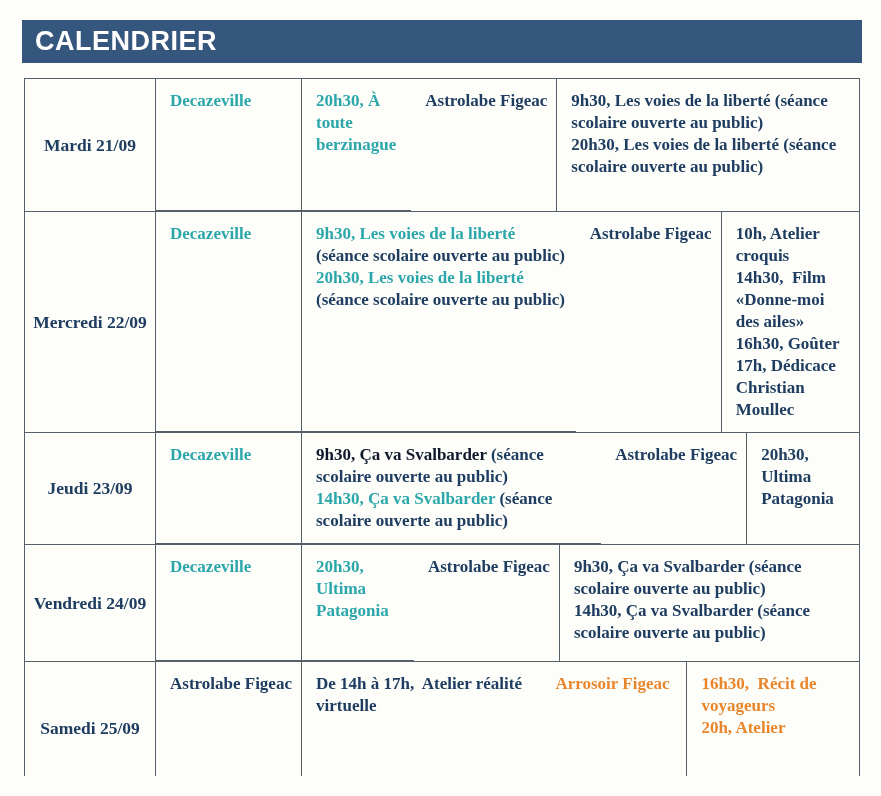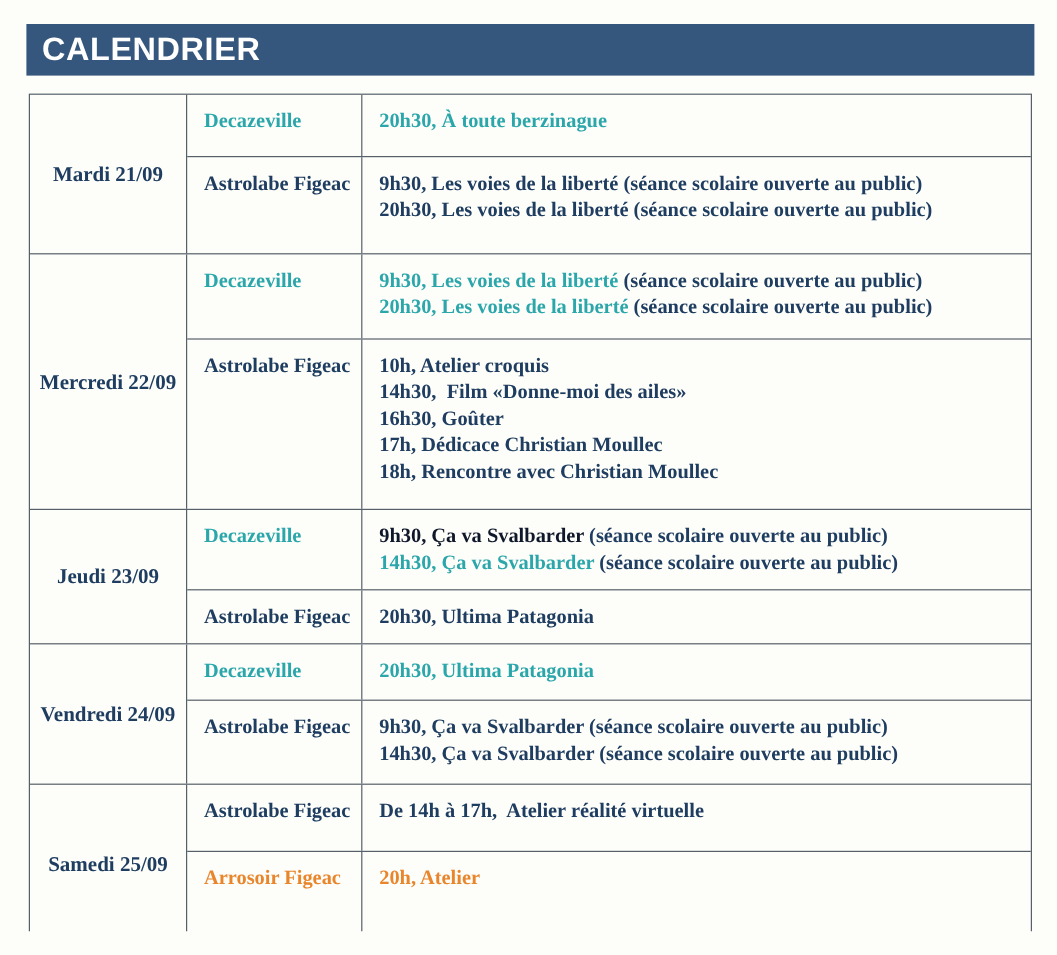--- a/index.html
+++ b/index.html
@@ -41,21 +41,21 @@
   .day-row:nth-child(5){min-height:132px;}
 
   .day-cell{
     width:131px;flex:0 0 131px;
     border-right:1px solid #566069;
     display:flex;align-items:center;justify-content:center;
     text-align:center;
     font-size:17.5px;
     padding:4px;box-sizing:border-box;
   }
-  .slots{flex:1;display:flex;flex-direction:column;}
+  .slots{flex:1;display:flex;flex-direction:row;}
   .slot-row{display:flex;border-bottom:1px solid #566069;}
   .slot-row:last-child{border-bottom:none;}
   .venue-cell{
     width:145px;flex:0 0 145px;
     padding:11px 6px 11px 14px;
     box-sizing:border-box;
     line-height:22px;
   }
   .events-cell{
     flex:1;
@@ -101,21 +101,20 @@
               <div class="event-line"><span style="color: rgb(43, 167, 171);">20h30, Les voies de la liberté </span><span style="color: rgb(30, 61, 96);">(séance scolaire ouverte au public)</span></div>
             </div>
           </div>
           <div class="slot-row" style="flex-grow: 5;">
             <div class="venue-cell" style="color: rgb(30, 61, 96);">Astrolabe Figeac</div>
             <div class="events-cell">
               <div class="event-line"><span style="color: rgb(30, 61, 96);">10h, Atelier croquis</span></div>
               <div class="event-line"><span style="color: rgb(30, 61, 96);">14h30,  Film «Donne-moi des ailes»</span></div>
               <div class="event-line"><span style="color: rgb(30, 61, 96);">16h30, Goûter</span></div>
               <div class="event-line"><span style="color: rgb(30, 61, 96);">17h, Dédicace Christian Moullec</span></div>
-              <div class="event-line"><span style="color: rgb(30, 61, 96);">18h, Rencontre avec Christian Moullec</span></div>
             </div>
           </div>
         </div>
       </div>
       <div class="day-row">
         <div class="day-cell" style="color: rgb(30, 61, 96);">Jeudi 23/09</div>
         <div class="slots">
           <div class="slot-row" style="flex-grow: 2;">
             <div class="venue-cell" style="color: rgb(43, 167, 171);">Decazeville</div>
             <div class="events-cell">
@@ -154,19 +153,20 @@
         <div class="slots">
           <div class="slot-row" style="flex-grow: 1;">
             <div class="venue-cell" style="color: rgb(30, 61, 96);">Astrolabe Figeac</div>
             <div class="events-cell">
               <div class="event-line"><span style="color: rgb(30, 61, 96);">De 14h à 17h,  Atelier réalité virtuelle</span></div>
             </div>
           </div>
           <div class="slot-row" style="flex-grow: 3;">
             <div class="venue-cell" style="color: rgb(233, 134, 44);">Arrosoir Figeac</div>
             <div class="events-cell">
+              <div class="event-line"><span style="color: rgb(233, 134, 44);">16h30,  Récit de voyageurs</span></div>
               <div class="event-line"><span style="color: rgb(233, 134, 44);">20h, Atelier</span></div>
             </div>
           </div>
         </div>
       </div>
     </div>
 </div>
 
 </body></html>

